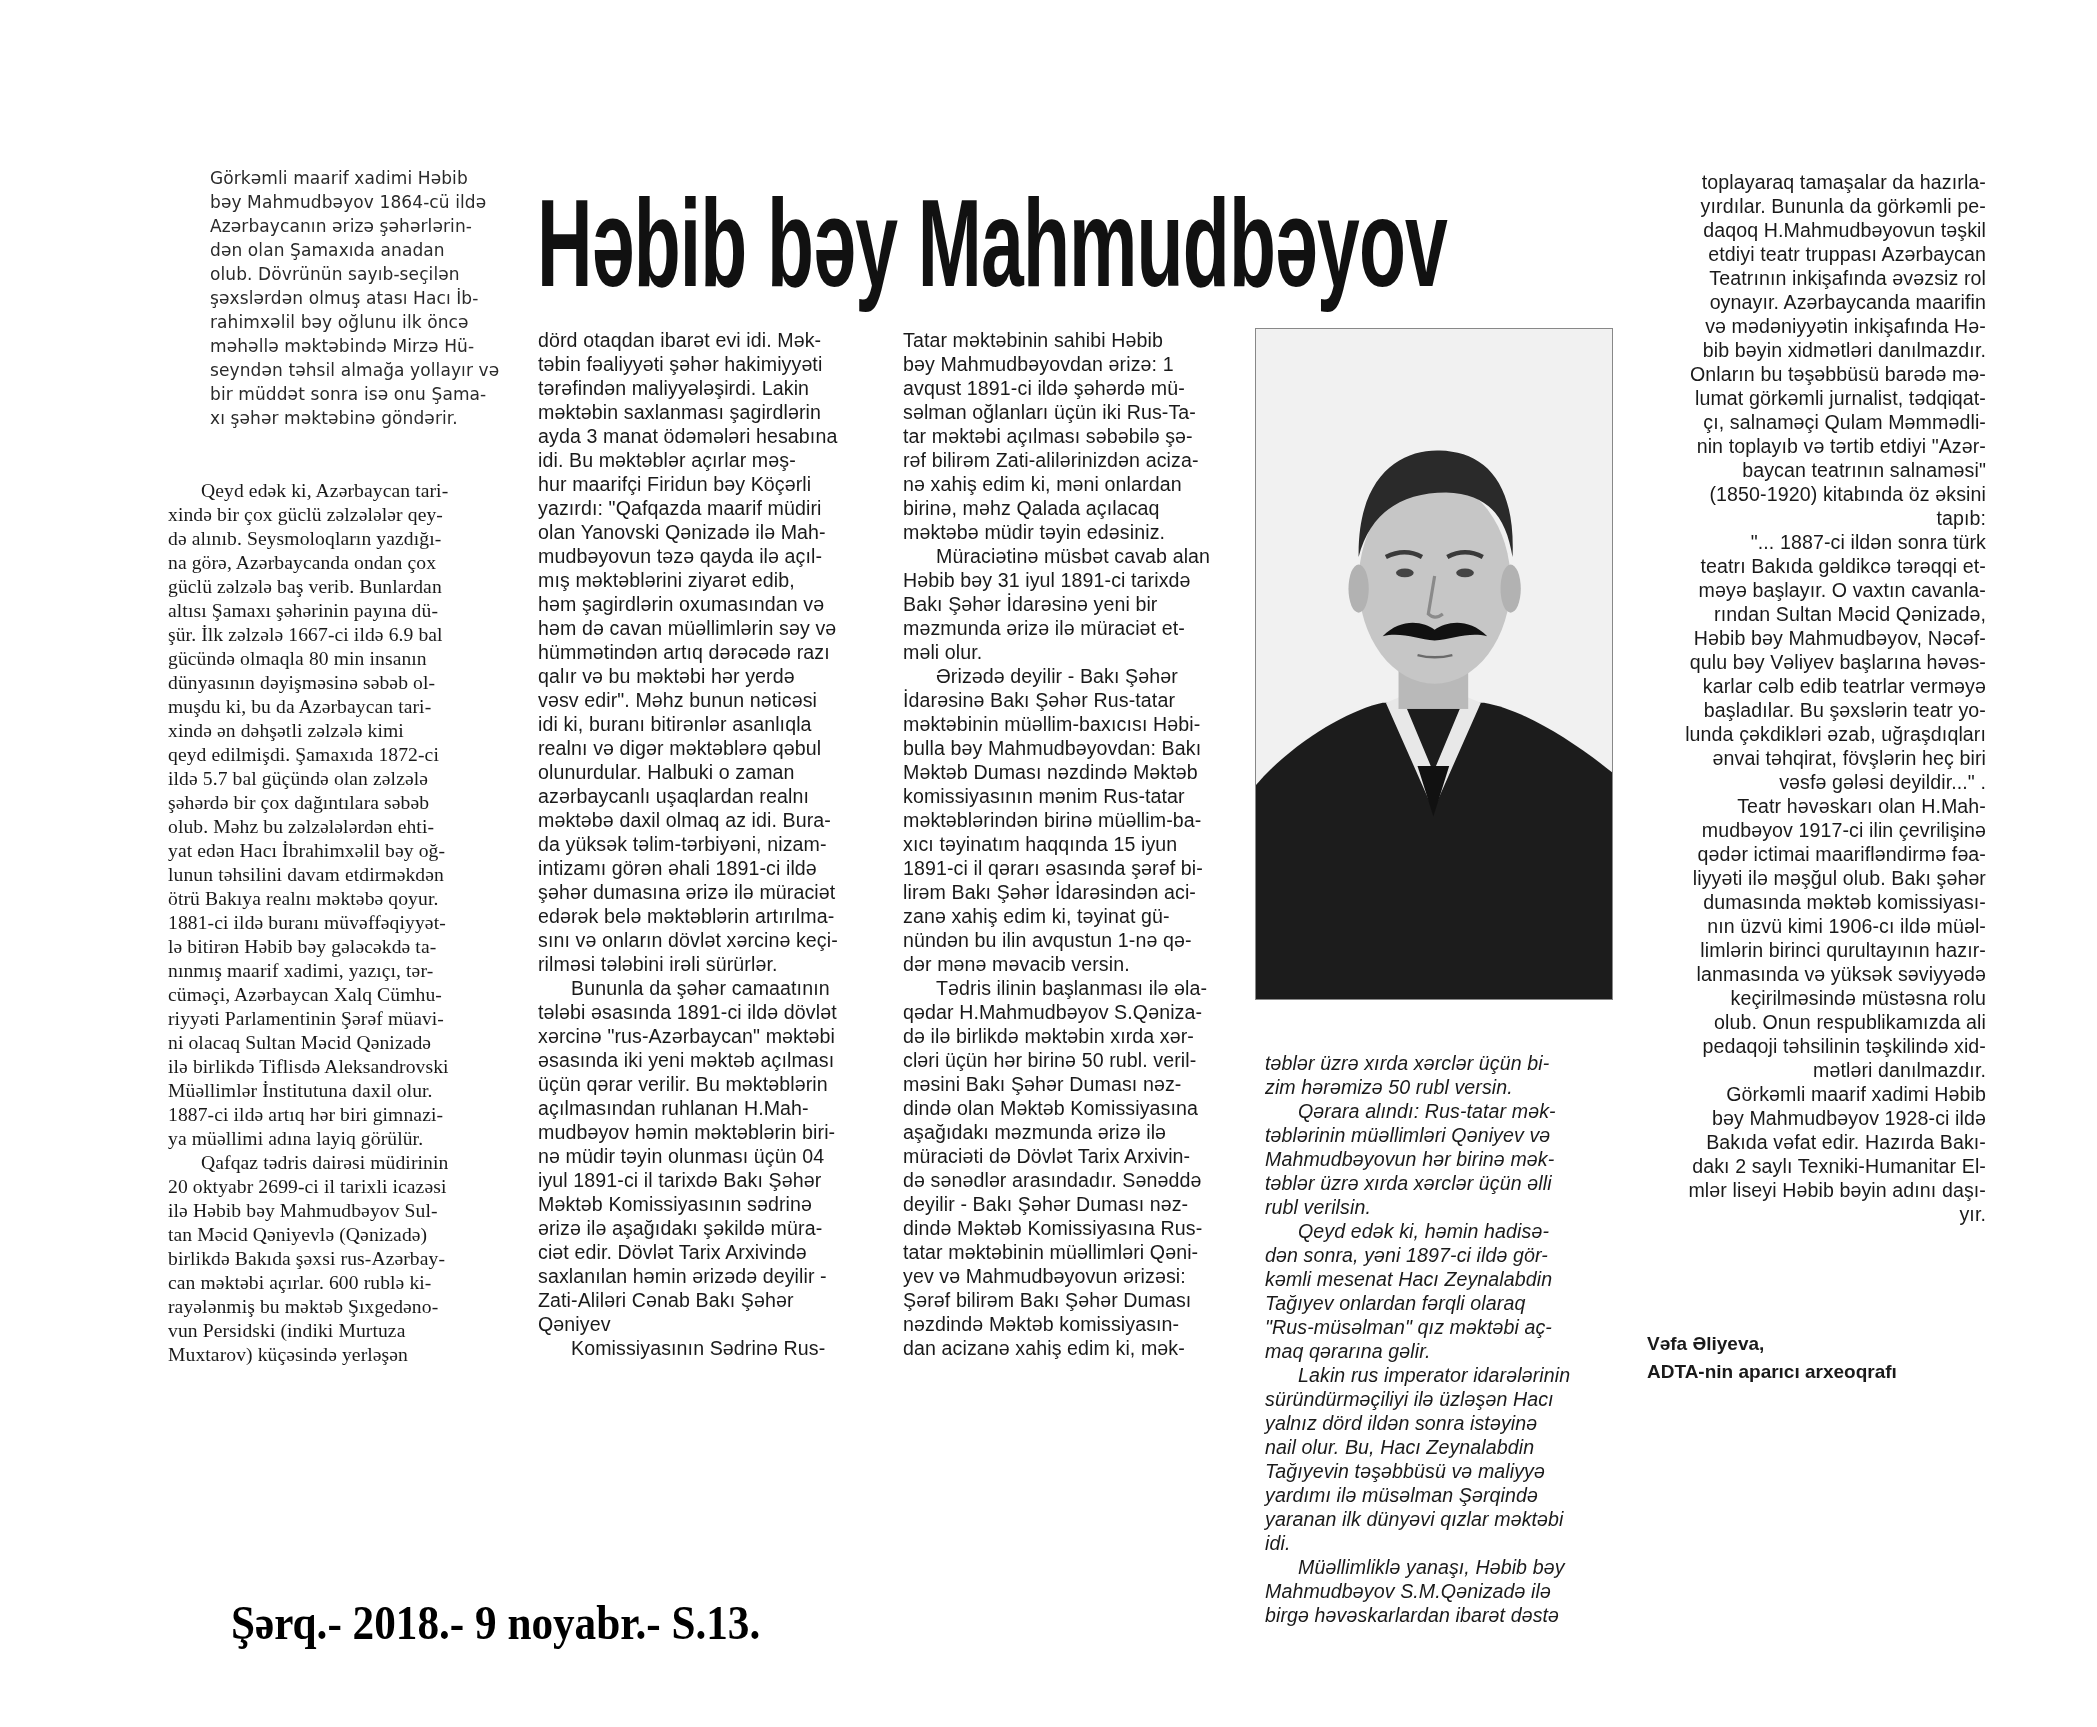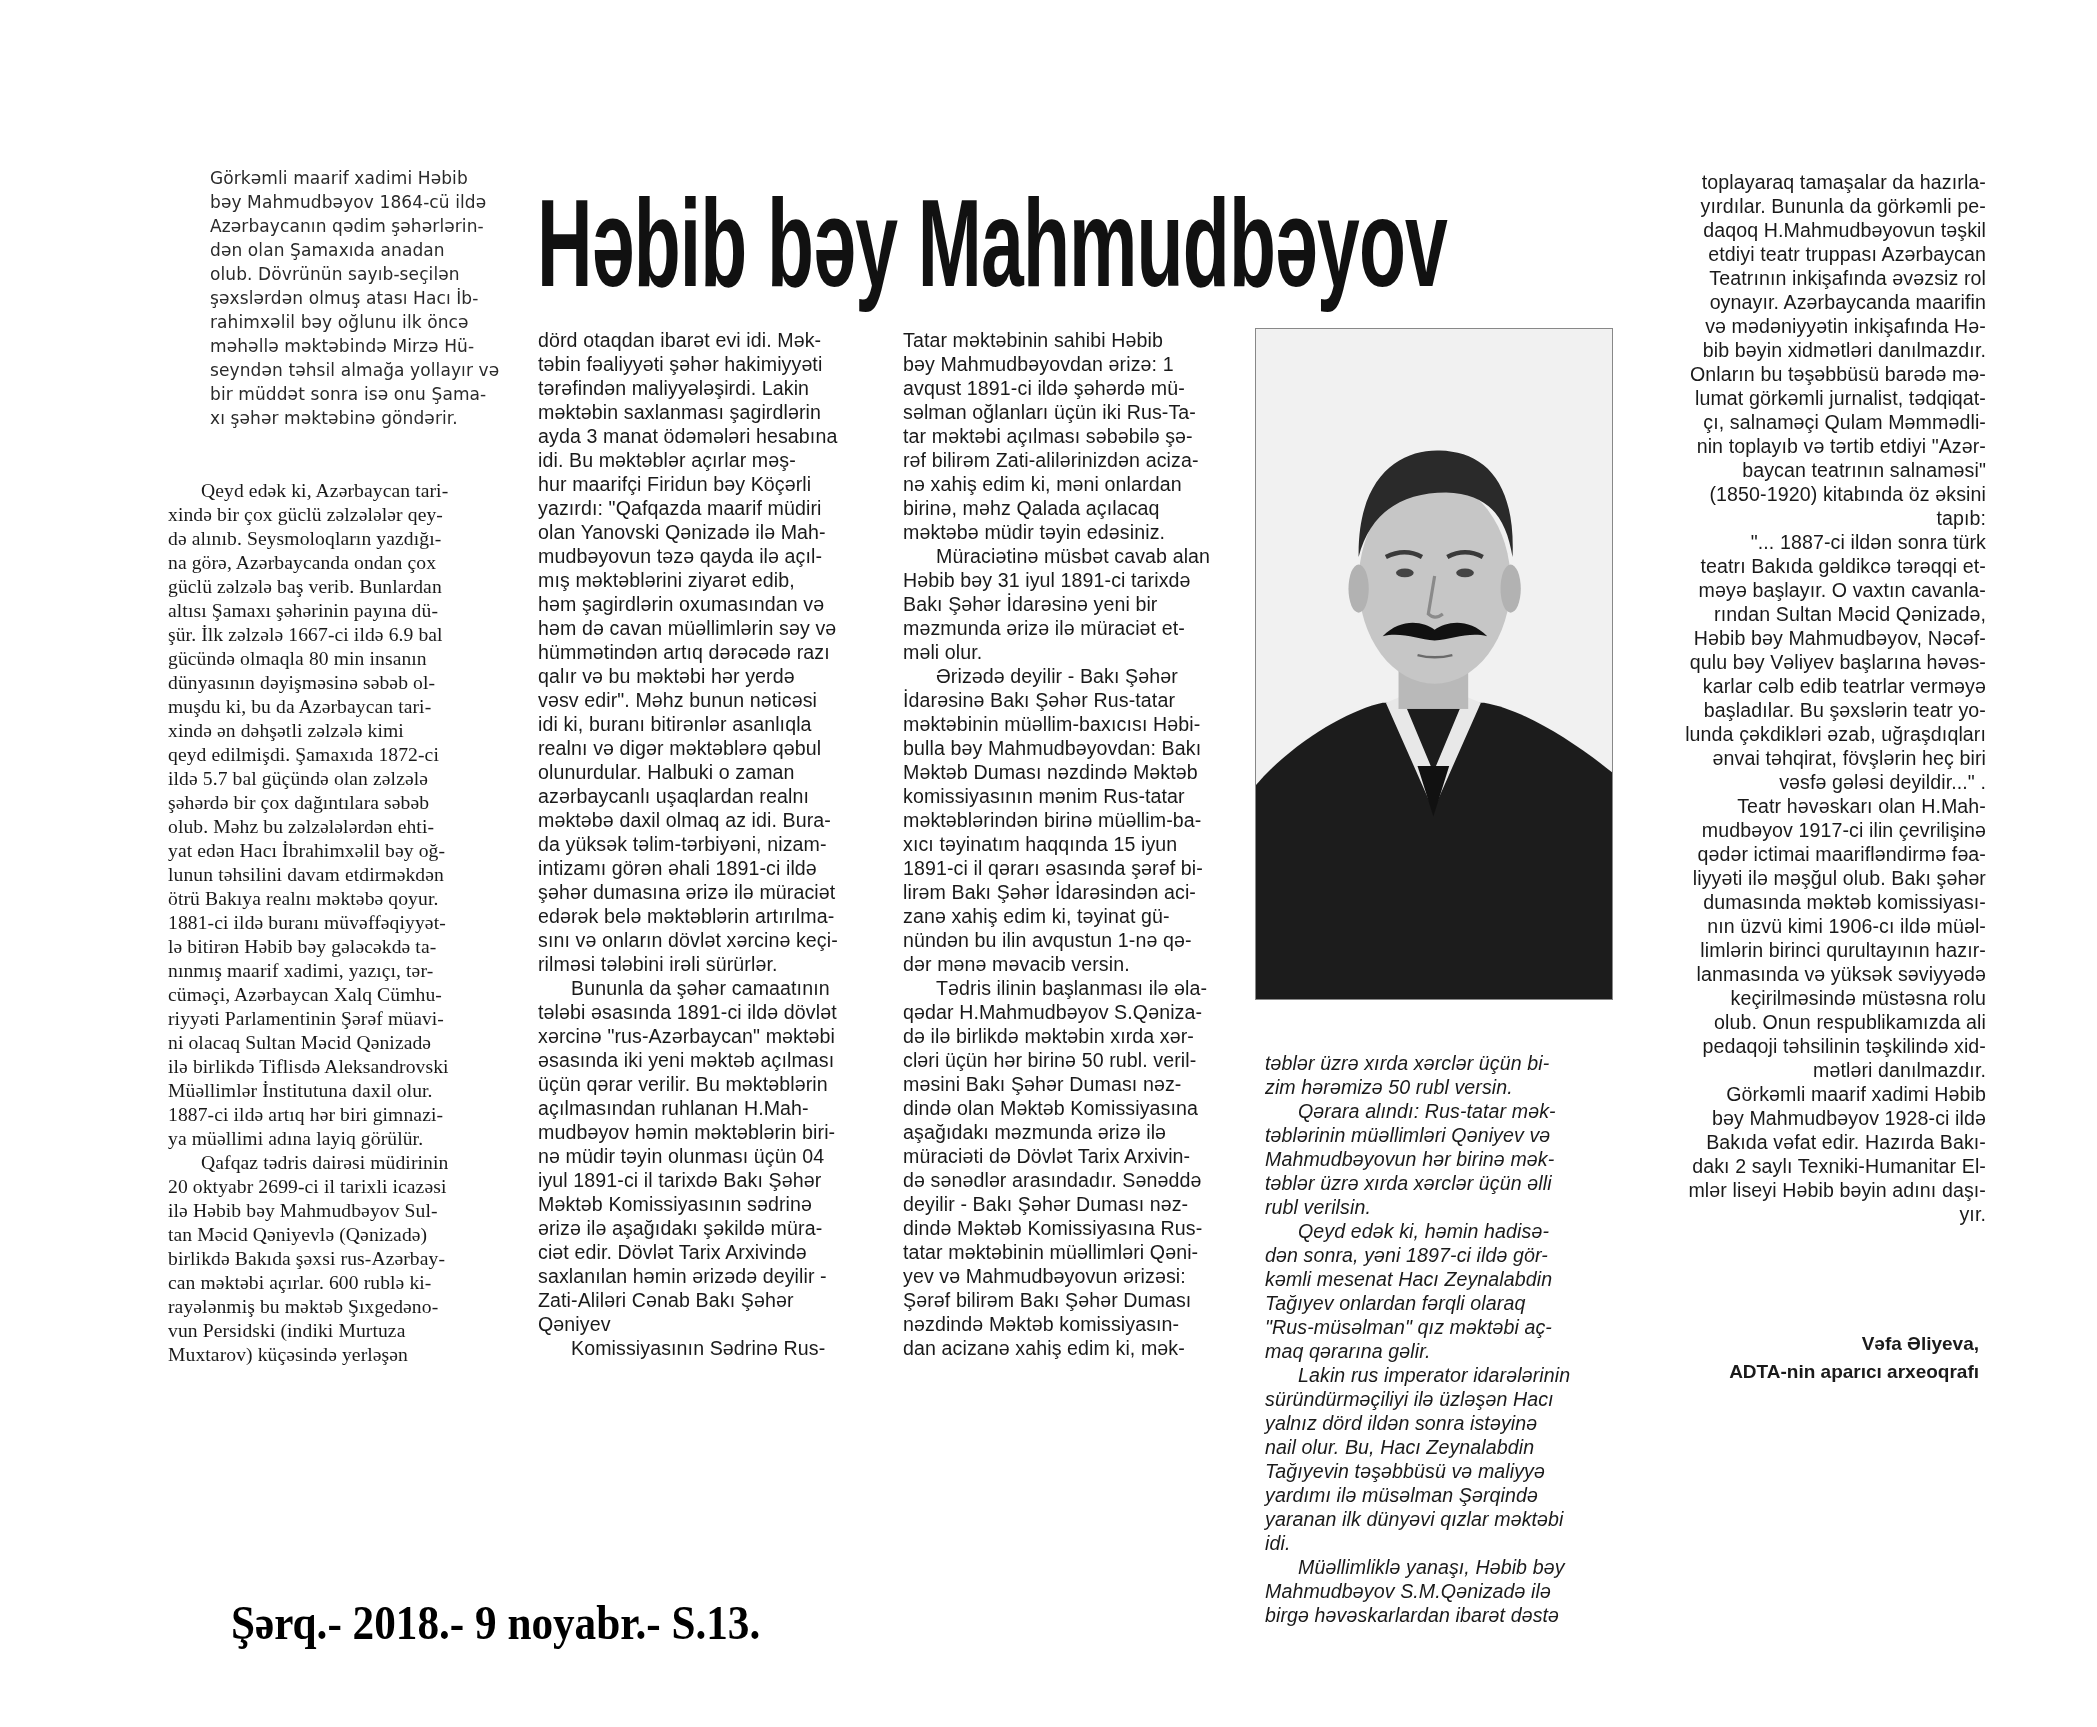--- a/index.html
+++ b/index.html
@@ -20,37 +20,37 @@
     line-height: 146px; letter-spacing: -1.3px; white-space: nowrap; color: #111;
     transform: scaleX(0.62); transform-origin: left center;
   }
   #headline span { display: inline-block; width: 1726px; }
   #photo {
     position: absolute; left: 1255px; top: 328px; width: 356px; height: 670px;
     border: 0.6px solid #888; overflow: hidden;
     background: linear-gradient(180deg, #f4f4f4 0%, #ededed 40%, #e4e4e4 60%, #dcdcdc 100%);
   }
   #photo svg { width: 100%; height: 100%; display: block; }
-  #byline { position: absolute; left: 1647px; top: 1330px; width: 332px; text-align: right; font-family: "Liberation Sans", sans-serif; font-weight: bold; font-size: 19px; }
+  #byline { position: absolute; left: 1647px; top: 1330px; width: 332px; text-align: left; font-family: "Liberation Sans", sans-serif; font-weight: bold; font-size: 19px; }
   #byline div { height: 28px; line-height: 28px; }
   #footer {
     position: absolute; left: 231px; top: 1591px; font-family: "Liberation Serif", serif;
     font-weight: bold; font-size: 48px; line-height: 63px; white-space: nowrap; color: #000;
     transform: scaleX(0.9); transform-origin: left center;
   }
 </style>
 </head>
 <body>
 
 <div id="headline"><span>Həbib bəy Mahmudbəyov</span></div>
 
 <div id="intro" class="col intro">
     <span class="ln">Görkəmli maarif xadimi Həbib</span>
     <span class="ln">bəy Mahmudbəyov 1864-cü ildə</span>
-    <span class="ln">Azərbaycanın qədim şəhərlərin-</span>
+    <span class="ln">Azərbaycanın ərizə şəhərlərin-</span>
     <span class="ln">dən olan Şamaxıda anadan</span>
     <span class="ln">olub. Dövrünün sayıb-seçilən</span>
     <span class="ln">şəxslərdən olmuş atası Hacı İb-</span>
     <span class="ln">rahimxəlil bəy oğlunu ilk öncə</span>
     <span class="ln">məhəllə məktəbində Mirzə Hü-</span>
     <span class="ln">seyndən təhsil almağa yollayır və</span>
     <span class="ln">bir müddət sonra isə onu Şama-</span>
     <span class="ln">xı şəhər məktəbinə göndərir.</span>
   </div>
 <div id="col1" class="col">

